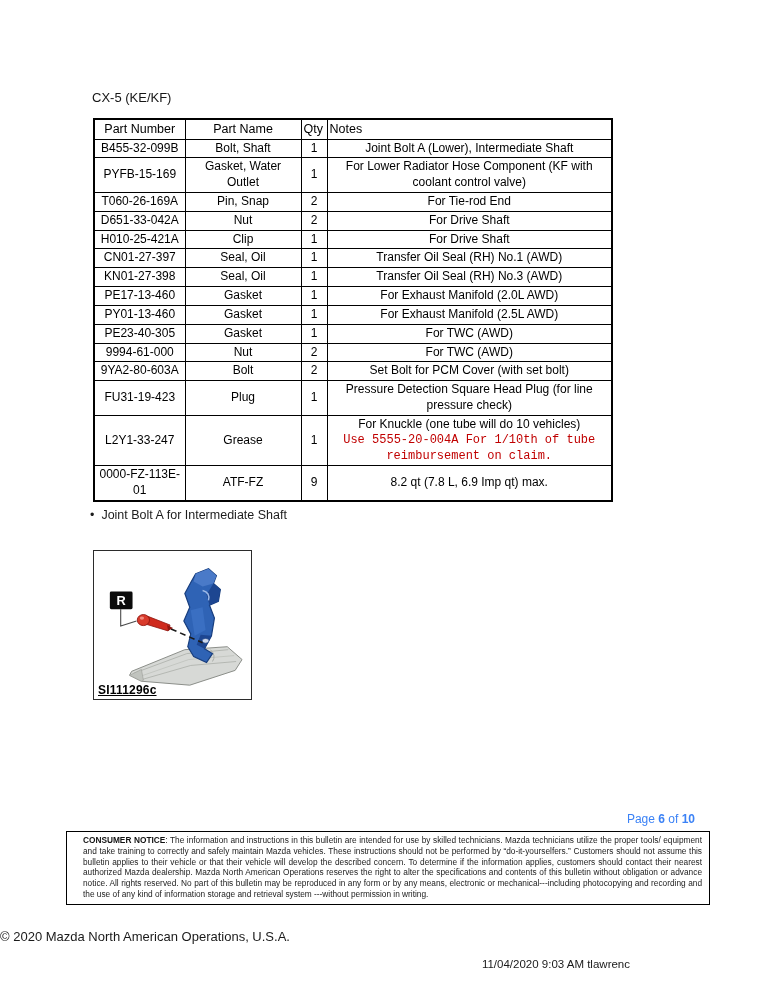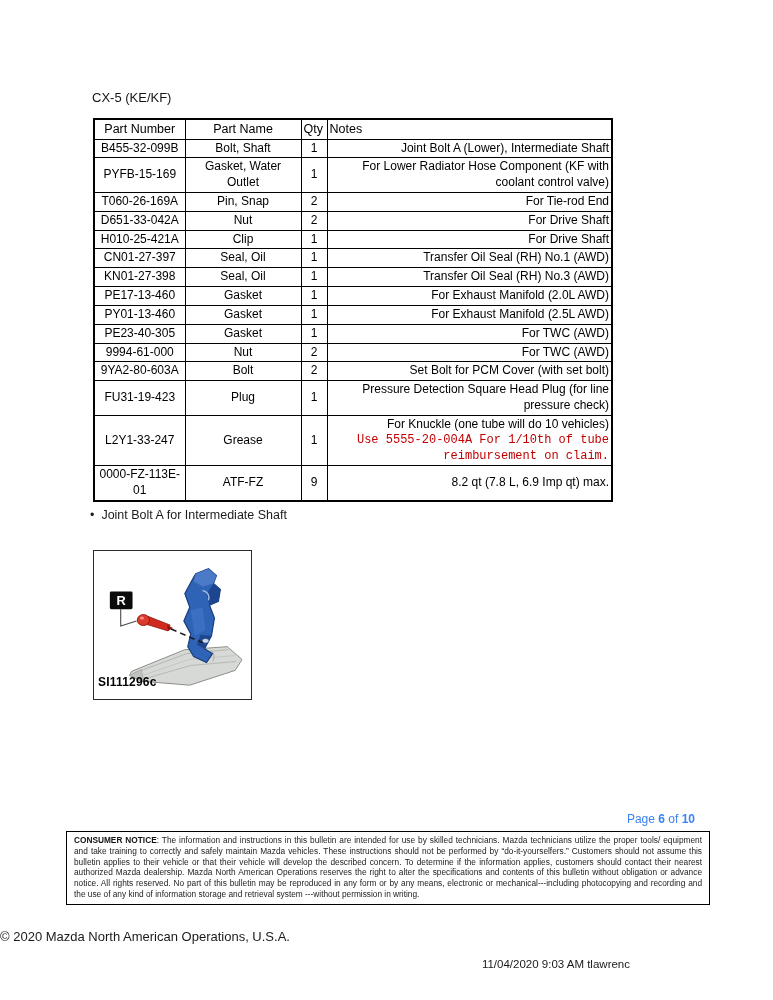--- a/index.html
+++ b/index.html
@@ -34,45 +34,46 @@
   table.parts th, table.parts td {
     border: 1px solid #000; vertical-align: middle; padding: 1px 2px; line-height: 1.32;
   }
   table.parts th { font-weight: normal; font-size: 12.5px; }
   col.c1 { width: 91px; } col.c2 { width: 116px; } col.c3 { width: 26px; }
   .th-pn, .th-nm { text-align: center; }
   .th-qty { text-align: left; padding-left: 1px; }
   .th-notes { text-align: left; padding-left: 3px; }
   td.c-pn, td.c-nm { text-align: center; }
   td.c-qty { text-align: center; }
-  td.c-notes { text-align: right; padding-left: 4px; padding-right: 3px; }
+  td.c-notes { text-align: center; padding-left: 4px; padding-right: 3px; }
   td .note-red { color: var(--red); font-family: Liberation Mono, monospace; }
   
   .bullet-line {
     position: absolute; left: 90px; top: 508px; font-size: 12.5px; color: #1c1c1c;
   }
   .bullet-line .dot { margin-right: 7px; }
   
   .figure {
     position: absolute; left: 93px; top: 550px; width: 159px; height: 150px;
     border: 1px solid #2b2b2b; background: #fff;
   }
   .figure svg { display: block; width: 100%; height: 100%; }
   .figure-caption {
-    position: absolute; left: 4px; bottom: 10px; font-size: 12px; font-weight: bold; color: #000;
+    position: absolute; left: 4px; bottom: 2px; font-size: 12px; font-weight: bold; color: #000;
     letter-spacing: 0.2px;
+    text-decoration: underline;
   }
   
   .page-number {
     position: absolute; right: 78px; top: 812px; font-size: 12px; color: #3b82f6;
   }
   .page-number b { font-weight: bold; }
   .notice-box {
     position: absolute; left: 66px; top: 831px; width: 644px;
-    border: 1px solid #000; padding: 3px 7px 4px 7px;
+    border: 1px solid #000; padding: 3px 7px 4px 16px;
     font-size: 8.3px; line-height: 1.3; text-align: justify; color: #222;
   }
   .notice-box b { font-weight: bold; color: #111; }
   .copyright {
     position: absolute; left: 0; top: 929px; width: 100%;
     text-align: left; font-size: 13px; color: #1a1a1a;
   }
   .timestamp {
     position: absolute; right: 143px; top: 958px; font-size: 11.5px; color: #1a1a1a;
   }

